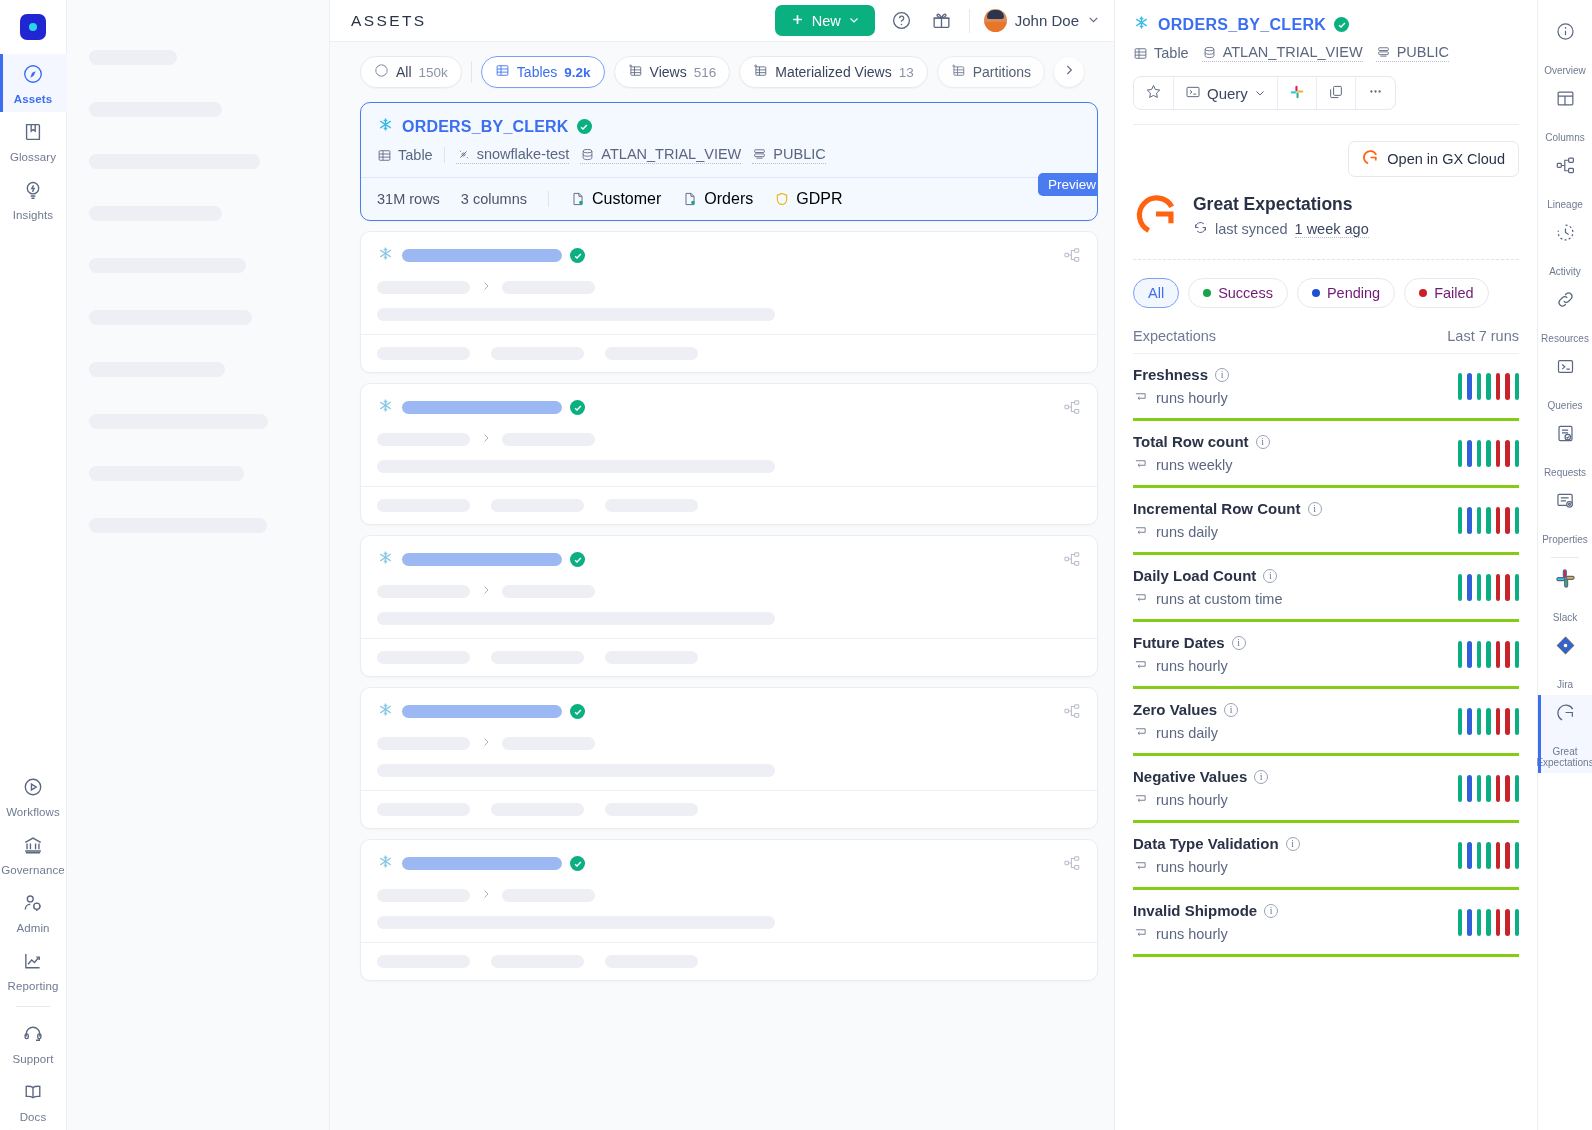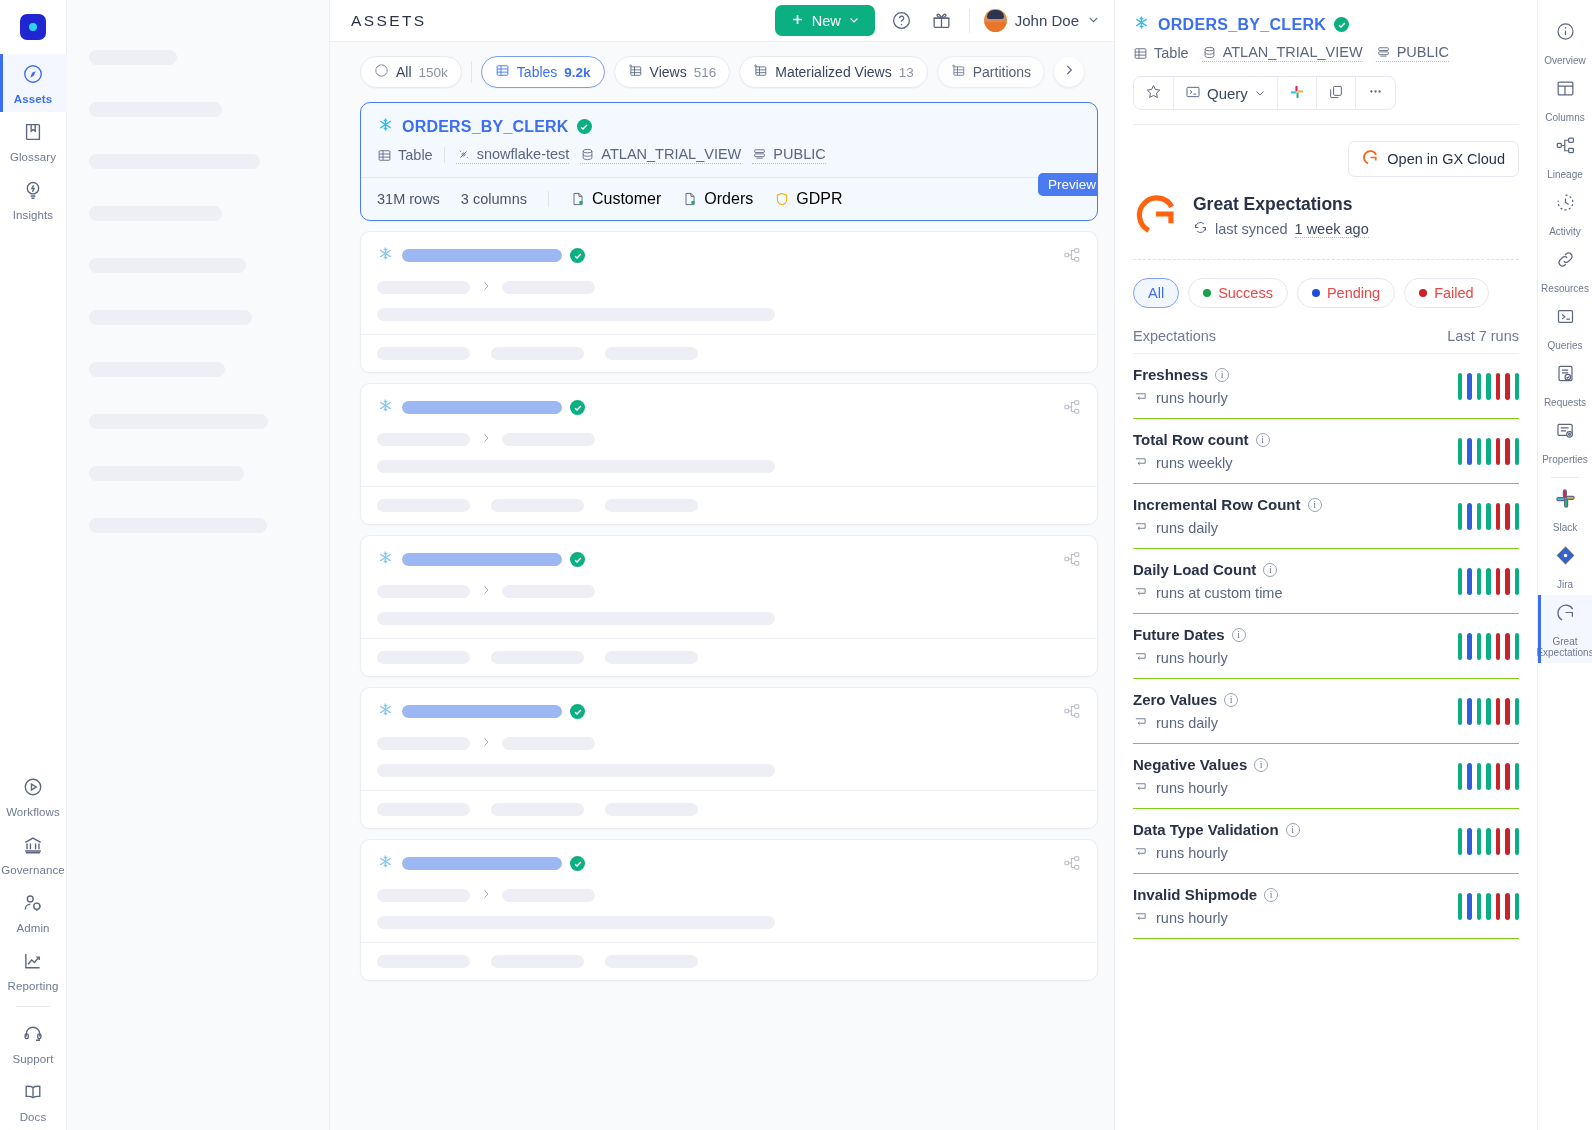--- a/index.html
+++ b/index.html
@@ -233,35 +233,35 @@
   .gx-head { display:flex; align-items:center; gap:14px; margin-top: 14px; }
   .gx-name { font-size: 17.5px; font-weight: bold; color:#2a3247; }
   .gx-sync { display:flex; align-items:center; gap:7px; margin-top:5px; font-size:14.5px; color:#5b6780; }
   .gx-sync .dotted { border-bottom:1px dotted #b9c0cf; color:#3a4560; }
   .dashdiv { height:0; border-top: 1px dashed #dfe3ea; margin: 18px 0 0; }
   .summary { font-size: 15.5px; color:#2a3247; padding: 19px 0 0; }
 
   .statuschips { display:flex; align-items:center; gap:9px; margin-top: 18px; }
   .schip {
     display:flex; align-items:center; gap:7px; height:30px; padding:0 14px;
-    border:1px solid #e5e8ee; border-radius:16px; font-size:14.5px; color:#ef4444; cursor:pointer;
+    border:1px solid #e5e8ee; border-radius:16px; font-size:14.5px; color:#701a75; cursor:pointer;
   }
   .schip.sel { border-color:#7ba1f5; background:#f2f6ff; color:#3b6ef0; }
   .sdot { width:8px; height:8px; border-radius:50%; }
 
   .listhead {
     display:flex; align-items:center; margin-top: 20px;
     font-size:14.5px; color:#6f7a92; padding-bottom: 9px;
     border-bottom: 1px solid #eef0f4;
   }
   .listhead .r { margin-left:auto; }
 
   .exp-row {
     display:flex; align-items:center; padding: 12px 0 11px;
-    border-bottom: 1px solid #84cc16;
+    border-bottom: 3px solid #84cc16;
   }
   .exp-name { display:flex; align-items:center; gap:7px; font-size:15px; font-weight:bold; color:#2a3247; }
   .exp-sched { display:flex; align-items:center; gap:8px; margin-top:6px; font-size:14.5px; color:#5b6780; }
   .bars { margin-left:auto; display:flex; align-items:center; gap:5px; }
   .bar { width:4.5px; height:27px; border-radius:2.5px; }
 
   .info-ic {
     width:14px; height:14px; border-radius:50%; border:1.2px solid #9aa3b5;
     color:#6f7a92; font-size:10px; display:flex; align-items:center; justify-content:center;
     font-weight: normal; font-family:"Liberation Serif", serif;
@@ -269,21 +269,21 @@
 
   
   .tabrail {
     width: 55px; flex: 0 0 55px; background:#fff;
     border-left: 1px solid #eceef2;
     display:flex; flex-direction:column; align-items:center;
     padding-top: 14px;
   }
   .trow {
     width: 55px; padding: 7px 0 5px; display:flex; flex-direction:column;
-    align-items:center; gap:9px; cursor:pointer; position:relative;
+    align-items:center; gap:19px; cursor:pointer; position:relative;
   }
   .trow .tl { font-size: 10px; color:#6f7a92; text-align:center; line-height:1.1; }
   .trow svg { stroke:#5b6780; fill:none; stroke-width:1.4; }
   .trow.active { background:#f4f7ff; }
   .trow.active::before { content:''; position:absolute; left:0; top:0; bottom:0; width:3px; background:#3b6ef0; }
   .tdiv { width:28px; height:1px; background:#e6e9ef; margin:7px 0 3px; }
 </style>
 </head>
 <body>
 

